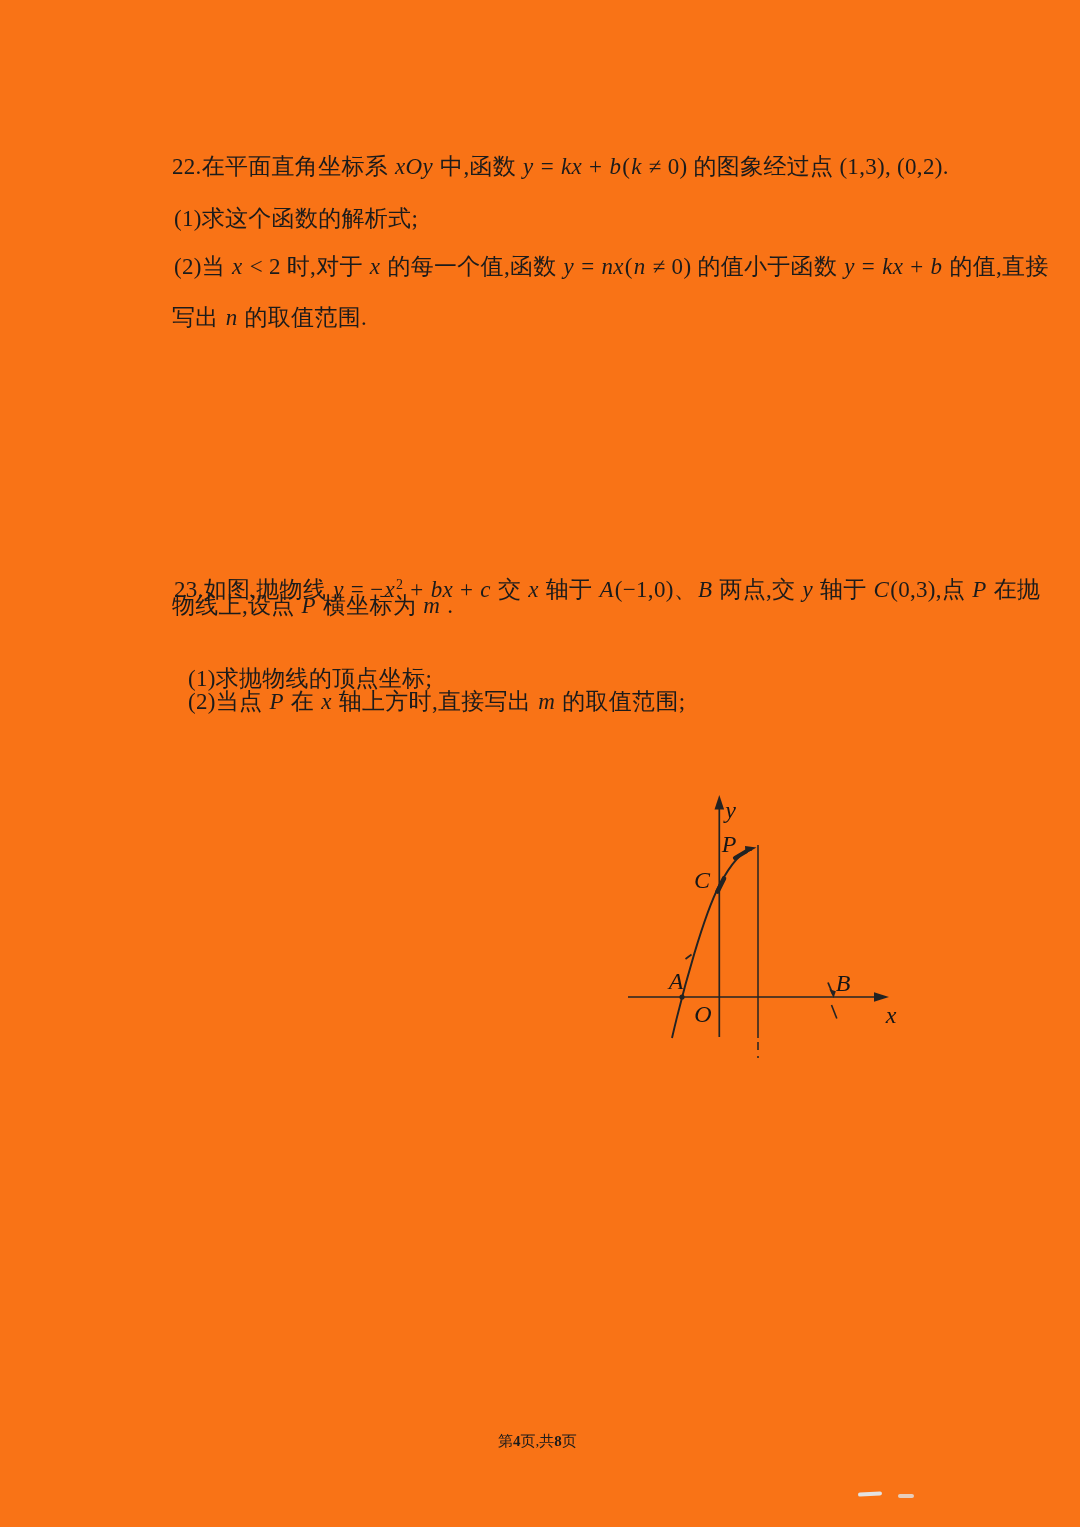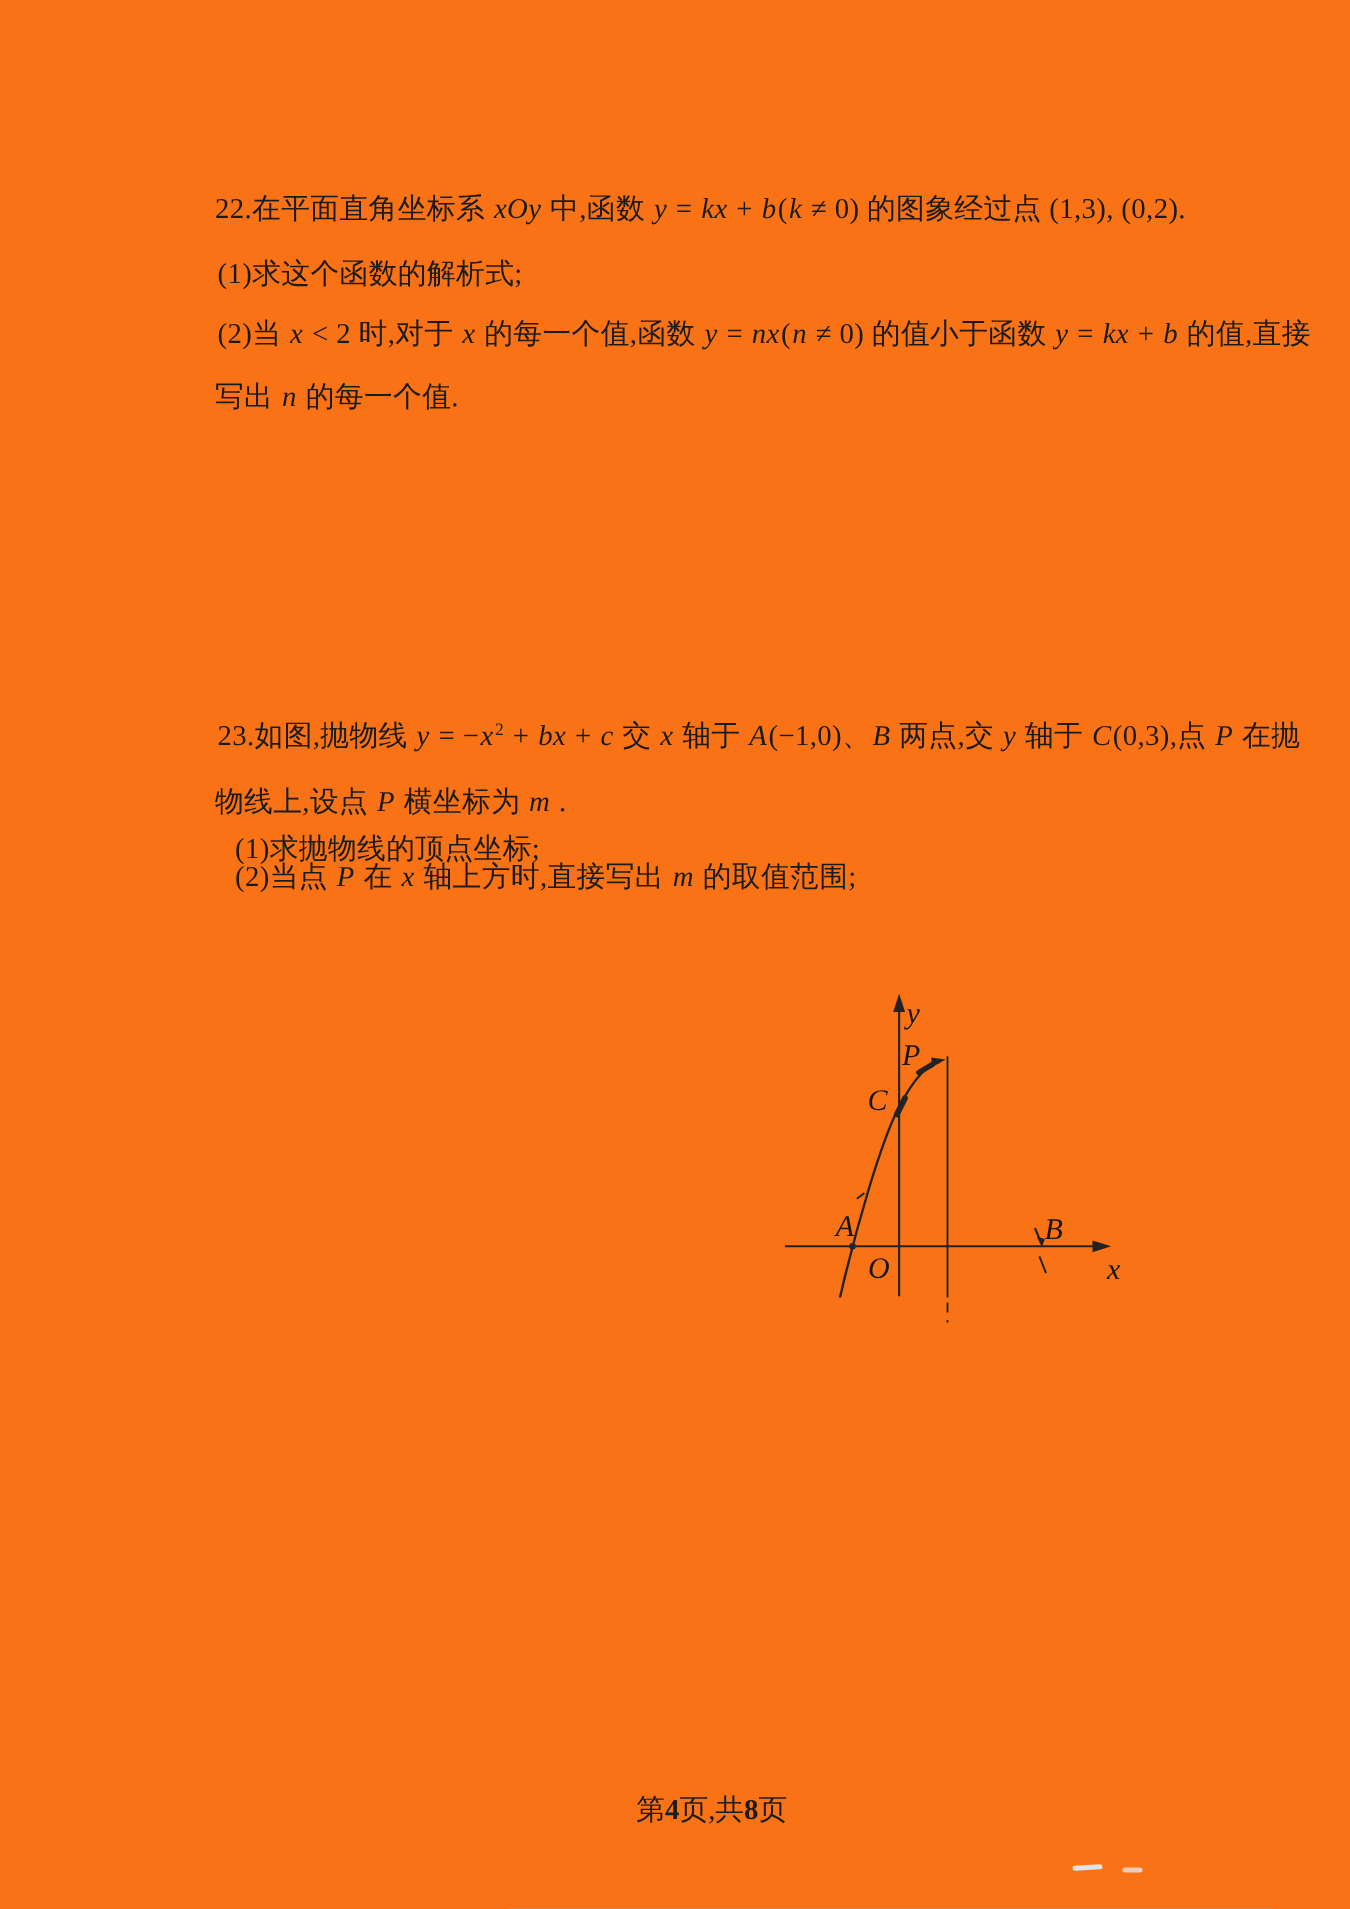--- a/index.html
+++ b/index.html
@@ -25,22 +25,22 @@
     padding:0 1px;
   }
   .seg.sup {
     font-size:14px;
     vertical-align:8px;
     padding-right:1px;
   }
   .seg.b { font-weight:bold; }
   .footer {
     position:absolute;
-    top:1432px; left:509px;
-    font-size:23px;
+    top:1432px; left:498px;
+    font-size:15px;
     white-space:nowrap;
   }
   .figure {
     position:absolute;
     left:600px; top:790px;
     width:310px; height:290px;
   }
   .figure svg { display:block; }
   .fig-label {
     font-family:"Liberation Serif","DejaVu Serif",serif;
@@ -58,24 +58,24 @@
   }
 </style>
 </head>
 <body>
 
 <div class="page">
 
   <div class="line" style="top:153px; left:172px;"><span class="seg">22.在平面直角坐标系 </span><span class="seg i">xOy</span><span class="seg"> 中,函数 </span><span class="seg i">y</span><span class="seg"> = </span><span class="seg i">kx</span><span class="seg"> + </span><span class="seg i">b</span><span class="seg">(</span><span class="seg i">k</span><span class="seg"> ≠ 0)</span><span class="seg"> 的图象经过点 </span><span class="seg">(1,3)</span><span class="seg">,</span><span class="seg"> (0,2)</span><span class="seg">.</span></div>
   <div class="line" style="top:205px; left:174px;"><span class="seg">(1)求这个函数的解析式;</span></div>
   <div class="line" style="top:253px; left:174px;"><span class="seg">(2)当 </span><span class="seg i">x</span><span class="seg"> &lt; 2 时,对于 </span><span class="seg i">x</span><span class="seg"> 的每一个值,函数 </span><span class="seg i">y</span><span class="seg"> = </span><span class="seg i">nx</span><span class="seg">(</span><span class="seg i">n</span><span class="seg"> ≠ 0)</span><span class="seg"> 的值小于函数 </span><span class="seg i">y</span><span class="seg"> = </span><span class="seg i">kx</span><span class="seg"> + </span><span class="seg i">b</span><span class="seg"> 的值,直接</span></div>
-  <div class="line" style="top:304px; left:172px;"><span class="seg">写出 </span><span class="seg i">n</span><span class="seg"> 的每一个值.</span></div>
+  <div class="line" style="top:304px; left:172px;"><span class="seg">写出 </span><span class="seg i">n</span><span class="seg"> 的取值范围.</span></div>
 
   <div class="line" style="top:571px; left:174px;"><span class="seg">23.如图,抛物线 </span><span class="seg i">y</span><span class="seg"> = −</span><span class="seg i">x</span><span class="seg sup">2</span><span class="seg"> + </span><span class="seg i">bx</span><span class="seg"> + </span><span class="seg i">c</span><span class="seg"> 交 </span><span class="seg i">x</span><span class="seg"> 轴于 </span><span class="seg i">A</span><span class="seg">(−1,0)、</span><span class="seg i">B</span><span class="seg"> 两点,交 </span><span class="seg i">y</span><span class="seg"> 轴于 </span><span class="seg i">C</span><span class="seg">(0,3)</span><span class="seg">,点 </span><span class="seg i">P</span><span class="seg"> 在抛</span></div>
-  <div class="line" style="top:628px; left:172px;"><span class="seg">物线上,设点 </span><span class="seg i">P</span><span class="seg"> 横坐标为 </span><span class="seg i">m</span><span class="seg"> .</span></div>
+  <div class="line" style="top:592px; left:172px;"><span class="seg">物线上,设点 </span><span class="seg i">P</span><span class="seg"> 横坐标为 </span><span class="seg i">m</span><span class="seg"> .</span></div>
   <div class="line" style="top:665px; left:188px;"><span class="seg">(1)求抛物线的顶点坐标;</span></div>
   <div class="line" style="top:688px; left:188px;"><span class="seg">(2)当点 </span><span class="seg i">P</span><span class="seg"> 在 </span><span class="seg i">x</span><span class="seg"> 轴上方时,直接写出 </span><span class="seg i">m</span><span class="seg"> 的取值范围;</span></div>
 
   <div class="figure">
     <svg viewBox="0 0 310 290" width="310" height="290" xmlns="http://www.w3.org/2000/svg">
 
       <line class="stroke" x1="119.3" y1="18" x2="119.3" y2="247" stroke-width="1.7"></line>
       <polygon class="fill" points="119.3,5 114.5,19.5 124.1,19.5"></polygon>
 
       <line class="stroke" x1="28" y1="207" x2="276" y2="207" stroke-width="1.7"></line>

